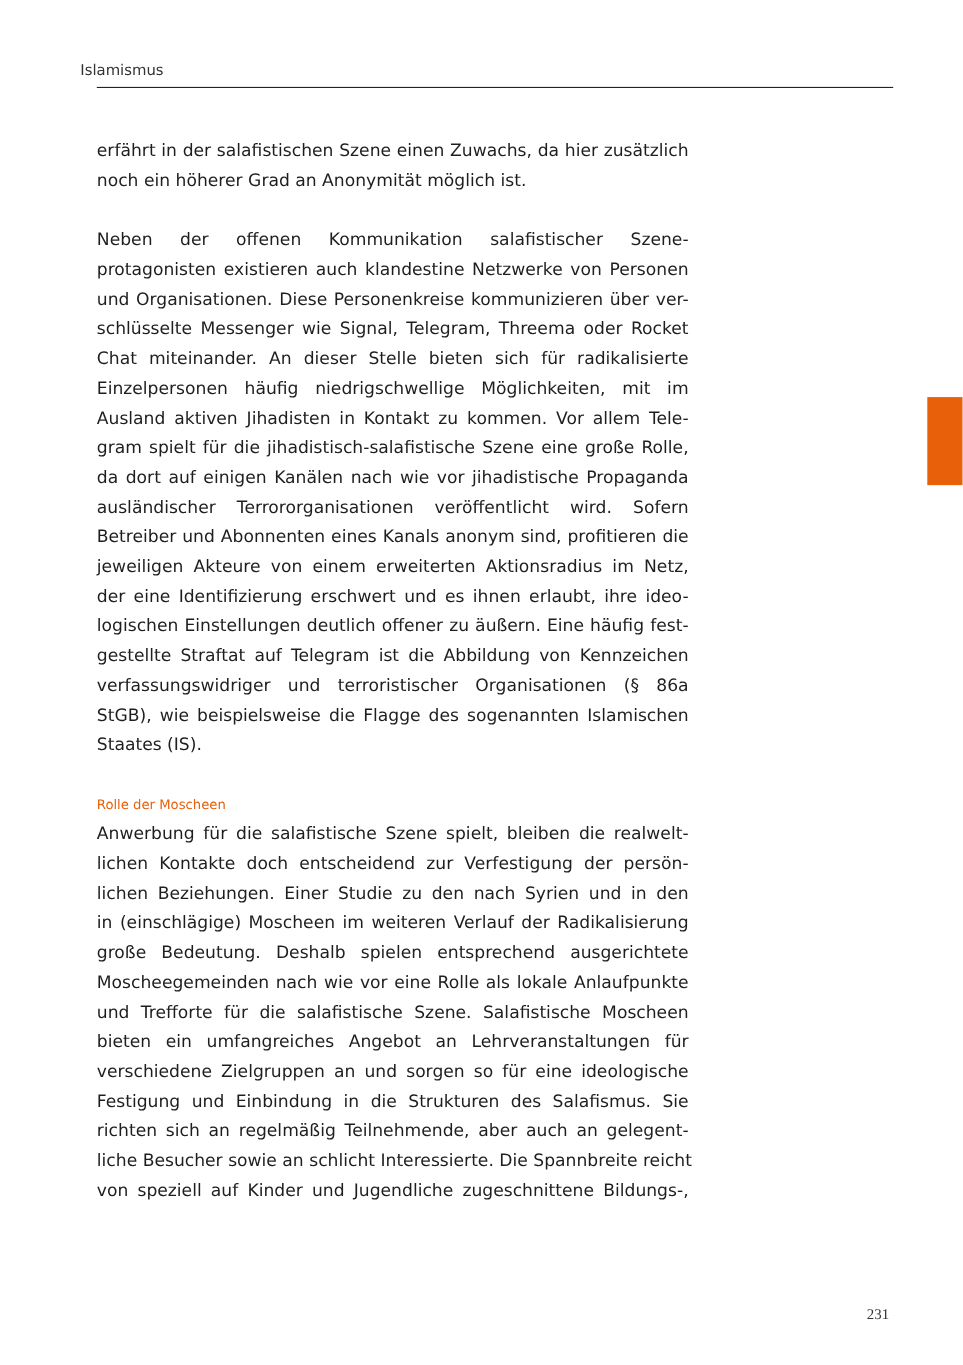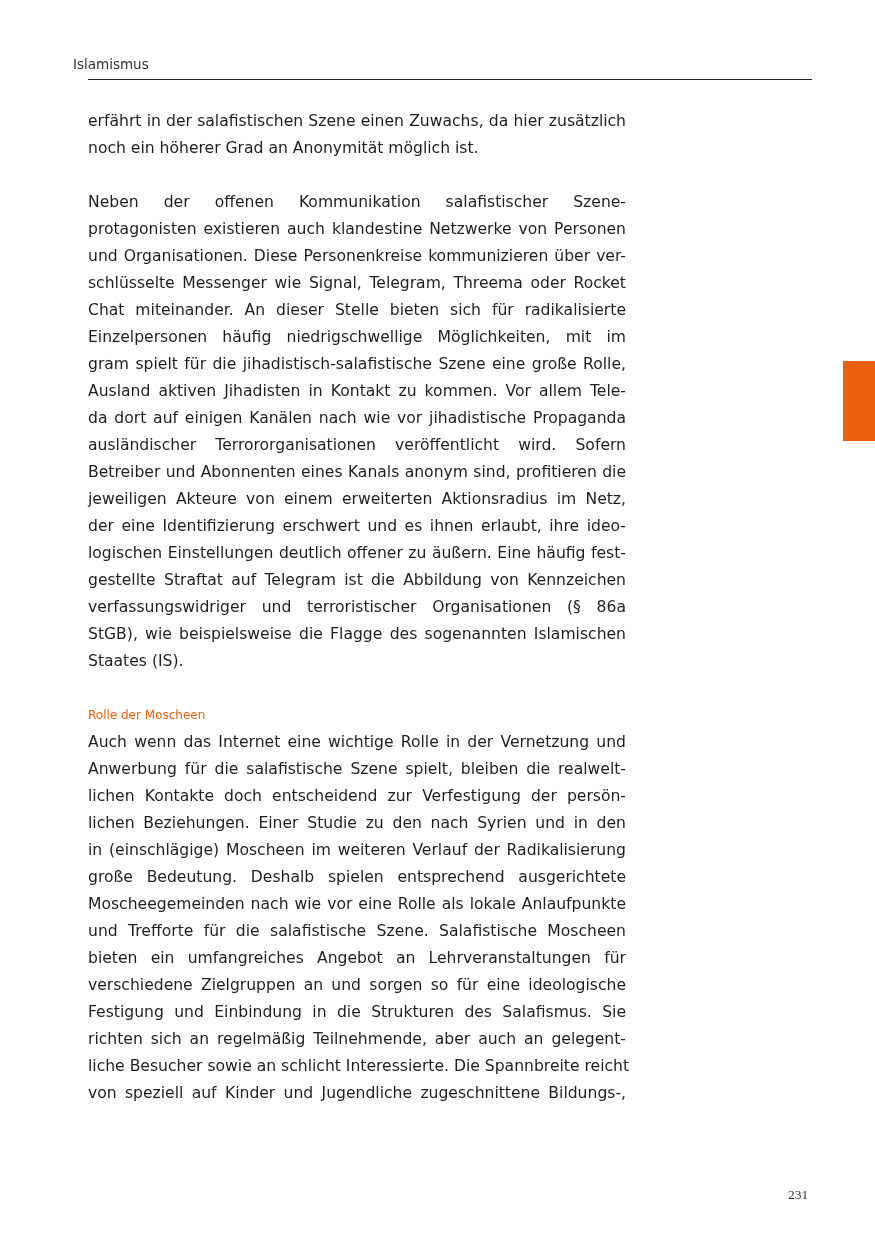--- a/index.html
+++ b/index.html
@@ -1,21 +1,21 @@
 <!DOCTYPE html>
 <html><head>
 <meta charset="utf-8">
 <style>
   html, body { margin: 0; padding: 0; background: #ffffff; }
   body { width: 875px; height: 1241px; position: relative; overflow: hidden;
          font-family: "DejaVu Sans", sans-serif; color: #1e1e1e; }
   .running-head { position: absolute; left: 73px; top: 56px; font-size: 13.5px; color: #333; }
   .head-rule { position: absolute; left: 88px; top: 79px; width: 724px; height: 1px; background: #222; }
   .tab-marker { position: absolute; left: 843px; top: 361px; width: 32px; height: 80px; }
-  .body { position: absolute; left: 88px; top: 108px; width: 538px; }
+  .body { position: absolute; left: 88px; top: 124px; width: 538px; }
   .line { display: block; height: 27px; line-height: 27px; font-size: 15.6px;
           text-align: justify; text-align-last: justify; white-space: nowrap; overflow: visible; }
   .line.last { text-align-last: left; }
   .gap { height: 27px; }
   .heading { height: 27px; line-height: 27px; font-size: 12px; }
   .page-num { position: absolute; left: 788px; top: 1187px; font-size: 13.5px; color: #333; font-family: Liberation Serif, serif; }
 </style>
 </head>
 <body>
 
@@ -29,37 +29,36 @@
     <span class="line last">noch ein höherer Grad an Anonymität möglich ist.</span>
   </div>
   <div class="gap"></div>
   <div>
     <span class="line">Neben der offenen Kommunikation salafistischer Szene-</span>
     <span class="line">protagonisten existieren auch klandestine Netzwerke von Personen</span>
     <span class="line">und Organisationen. Diese Personenkreise kommunizieren über ver-</span>
     <span class="line">schlüsselte Messenger wie Signal, Telegram, Threema oder Rocket</span>
     <span class="line">Chat miteinander. An dieser Stelle bieten sich für radikalisierte</span>
     <span class="line">Einzelpersonen häufig niedrigschwellige Möglichkeiten, mit im</span>
+    <span class="line">Ausland aktiven Jihadisten in Kontakt zu kommen. Vor allem Tele-</span>
     <span class="line">gram spielt für die jihadistisch-salafistische Szene eine große Rolle,</span>
-    <span class="line">Ausland aktiven Jihadisten in Kontakt zu kommen. Vor allem Tele-</span>
     <span class="line">da dort auf einigen Kanälen nach wie vor jihadistische Propaganda</span>
     <span class="line">ausländischer Terrororganisationen veröffentlicht wird. Sofern</span>
     <span class="line">Betreiber und Abonnenten eines Kanals anonym sind, profitieren die</span>
     <span class="line">jeweiligen Akteure von einem erweiterten Aktionsradius im Netz,</span>
     <span class="line">der eine Identifizierung erschwert und es ihnen erlaubt, ihre ideo-</span>
     <span class="line">logischen Einstellungen deutlich offener zu äußern. Eine häufig fest-</span>
     <span class="line">gestellte Straftat auf Telegram ist die Abbildung von Kennzeichen</span>
     <span class="line">verfassungswidriger und terroristischer Organisationen (§ 86a</span>
     <span class="line">StGB), wie beispielsweise die Flagge des sogenannten Islamischen</span>
     <span class="line last">Staates (IS).</span>
   </div>
   <div class="gap"></div>
   <div>
     <div class="heading" style="color: rgb(232, 96, 10);">Rolle der Moscheen</div>
-    <span class="line">Auch wenn das Internet eine wichtige Rolle in der Vernetzung und</span>
     <span class="line">Anwerbung für die salafistische Szene spielt, bleiben die realwelt-</span>
     <span class="line">lichen Kontakte doch entscheidend zur Verfestigung der persön-</span>
     <span class="line">lichen Beziehungen. Einer Studie zu den nach Syrien und in den</span>
     <span class="line">in (einschlägige) Moscheen im weiteren Verlauf der Radikalisierung</span>
     <span class="line">große Bedeutung. Deshalb spielen entsprechend ausgerichtete</span>
     <span class="line">Moscheegemeinden nach wie vor eine Rolle als lokale Anlaufpunkte</span>
     <span class="line">und Trefforte für die salafistische Szene. Salafistische Moscheen</span>
     <span class="line">bieten ein umfangreiches Angebot an Lehrveranstaltungen für</span>
     <span class="line">verschiedene Zielgruppen an und sorgen so für eine ideologische</span>
     <span class="line">Festigung und Einbindung in die Strukturen des Salafismus. Sie</span>

